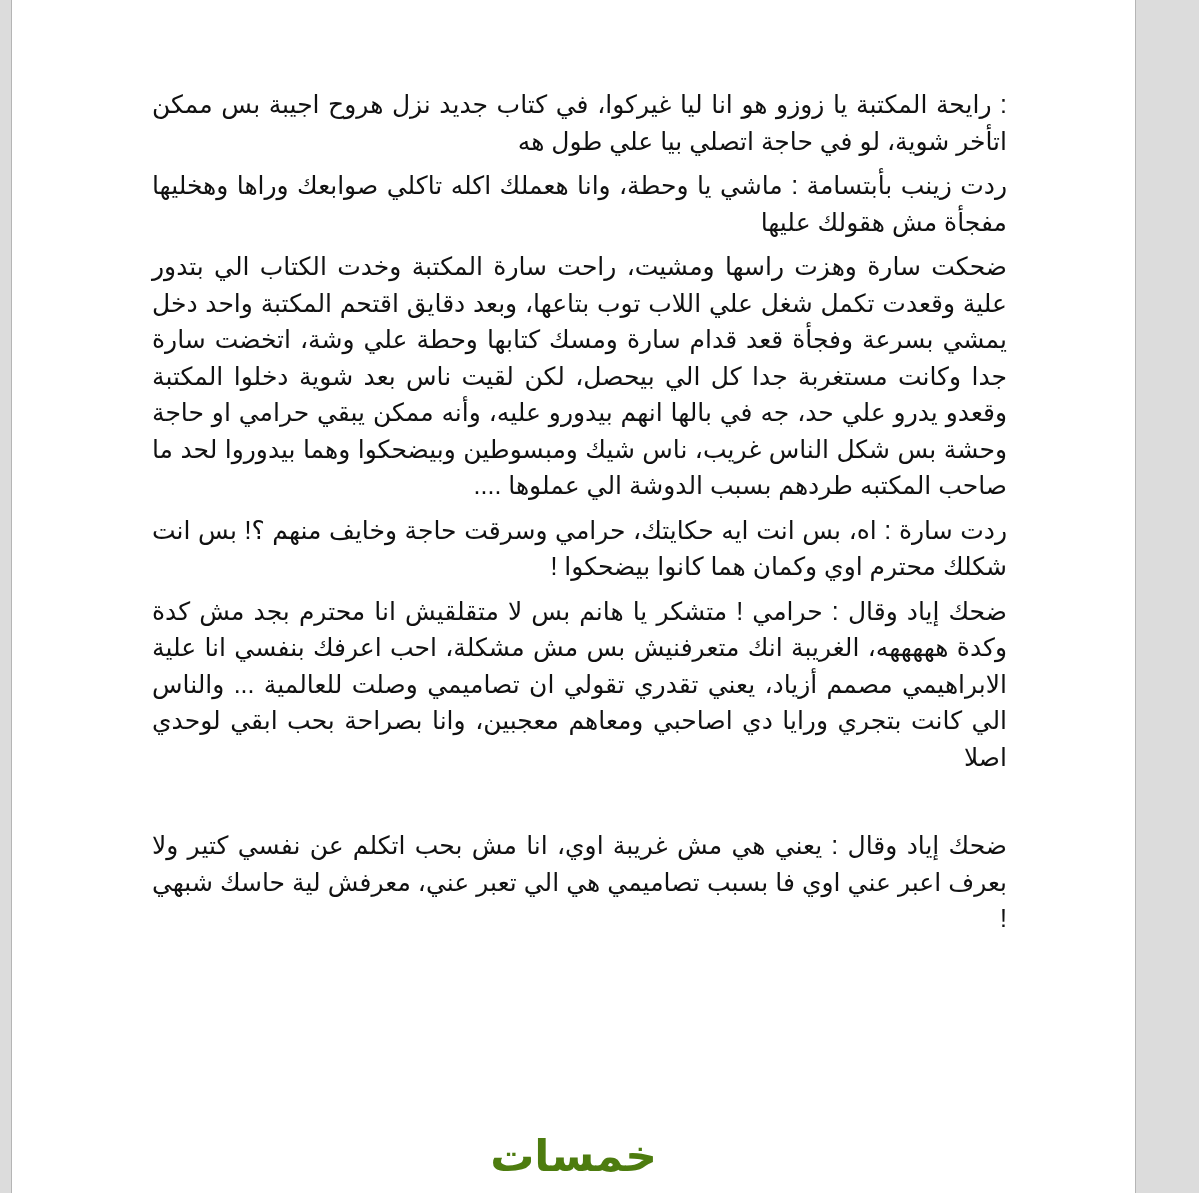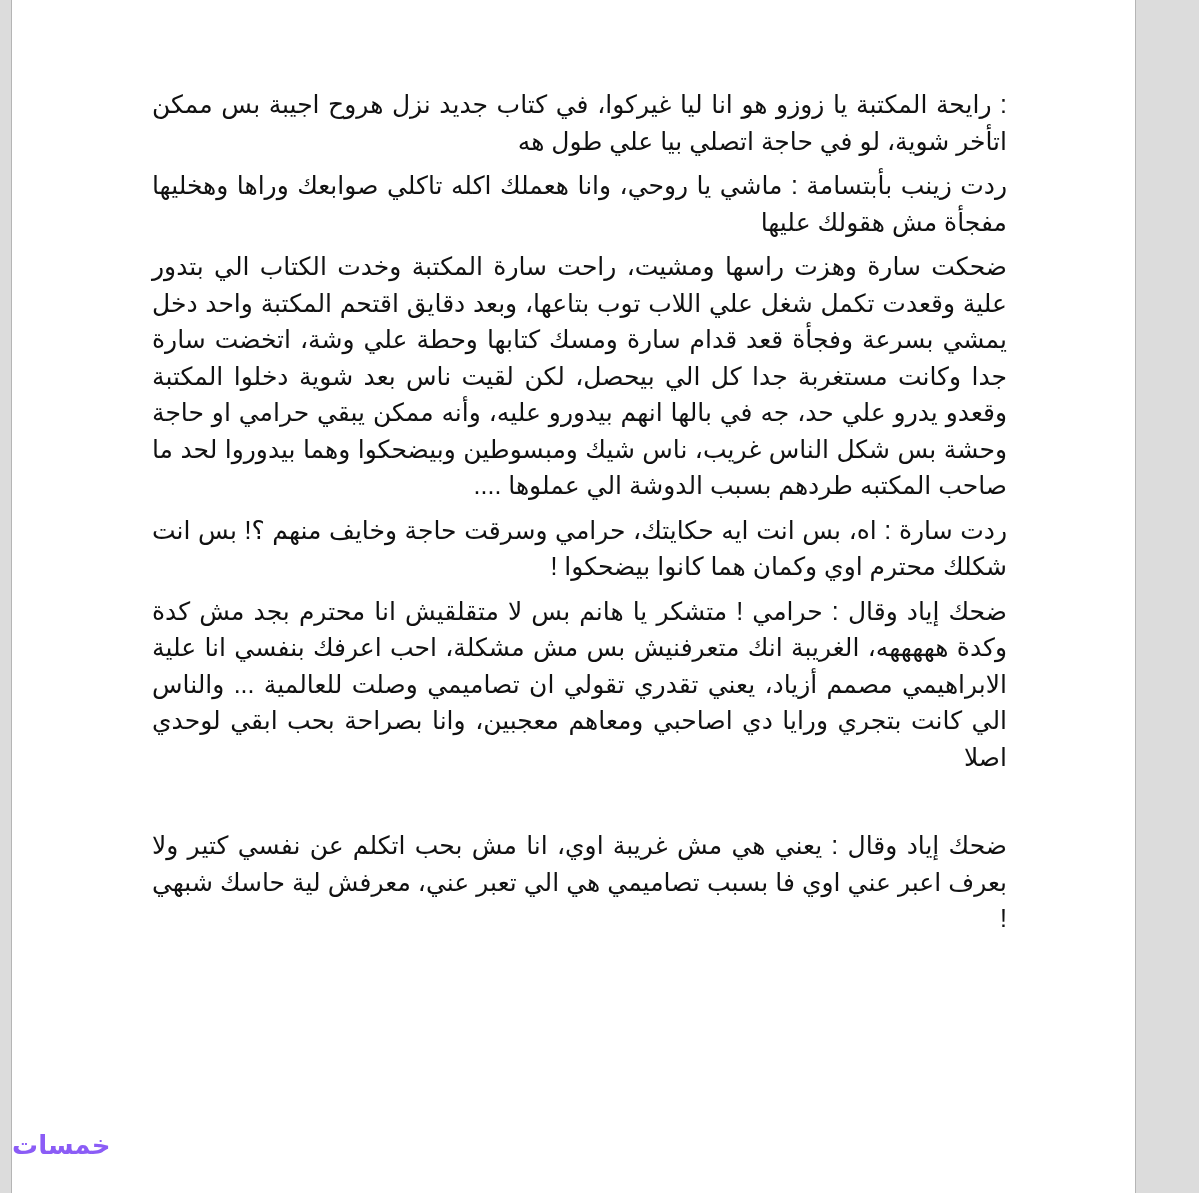--- a/index.html
+++ b/index.html
@@ -46,35 +46,35 @@
       margin-top: 50px;
     }
     .content p.gap-before-lg {
       margin-top: 52px;
     }
     .watermark {
       position: absolute;
       left: 0;
       right: 0;
       top: 1130px;
-      text-align: left;
+      text-align: center;
       font-family: "DejaVu Sans", sans-serif;
-      font-size: 26px;
+      font-size: 44px;
       font-weight: bold;
-      color: #8b5cf6;
+      color: #4d7c0f;
       direction: rtl;
       letter-spacing: 1px;
     }
   </style>
 </head>
 <body>
 
 <div class="page">
   <div class="content">
     <p>: رايحة المكتبة يا زوزو هو انا ليا غيركوا، في كتاب جديد نزل هروح اجيبة بس ممكن اتأخر شوية، لو في حاجة اتصلي بيا علي طول هه</p>
-    <p>ردت زينب بأبتسامة : ماشي يا روحي، وانا هعملك اكله تاكلي صوابعك وراها وهخليها مفجأة مش هقولك عليها</p>
+    <p>ردت زينب بأبتسامة : ماشي يا وحطة، وانا هعملك اكله تاكلي صوابعك وراها وهخليها مفجأة مش هقولك عليها</p>
     <p>ضحكت سارة وهزت راسها ومشيت، راحت سارة المكتبة وخدت الكتاب الي بتدور علية وقعدت تكمل شغل علي اللاب توب بتاعها، وبعد دقايق اقتحم المكتبة واحد دخل يمشي بسرعة وفجأة قعد قدام سارة ومسك كتابها وحطة علي وشة، اتخضت سارة جدا وكانت مستغربة جدا كل الي بيحصل، لكن لقيت ناس بعد شوية دخلوا المكتبة وقعدو يدرو علي حد، جه في بالها انهم بيدورو عليه، وأنه ممكن يبقي حرامي او حاجة وحشة بس شكل الناس غريب، ناس شيك ومبسوطين وبيضحكوا وهما بيدوروا لحد ما صاحب المكتبه طردهم بسبب الدوشة الي عملوها ....</p>
     <p>ردت سارة : اه، بس انت ايه حكايتك، حرامي وسرقت حاجة وخايف منهم ؟! بس انت شكلك محترم اوي وكمان هما كانوا بيضحكوا !</p>
     <p>ضحك إياد وقال : حرامي ! متشكر يا هانم بس لا متقلقيش انا محترم بجد مش كدة وكدة هههههه، الغريبة انك متعرفنيش بس مش مشكلة، احب اعرفك بنفسي انا علية الابراهيمي مصمم أزياد، يعني تقدري تقولي ان تصاميمي وصلت للعالمية ... والناس الي كانت بتجري ورايا دي اصاحبي ومعاهم معجبين، وانا بصراحة بحب ابقي لوحدي اصلا</p>
     <p class="gap-before-lg">ضحك إياد وقال : يعني هي مش غريبة اوي، انا مش بحب اتكلم عن نفسي كتير ولا بعرف اعبر عني اوي فا بسبب تصاميمي هي الي تعبر عني، معرفش لية حاسك شبهي !</p>
   </div>
   <div class="watermark">خمسات</div>
 </div>
 
 </body></html>

